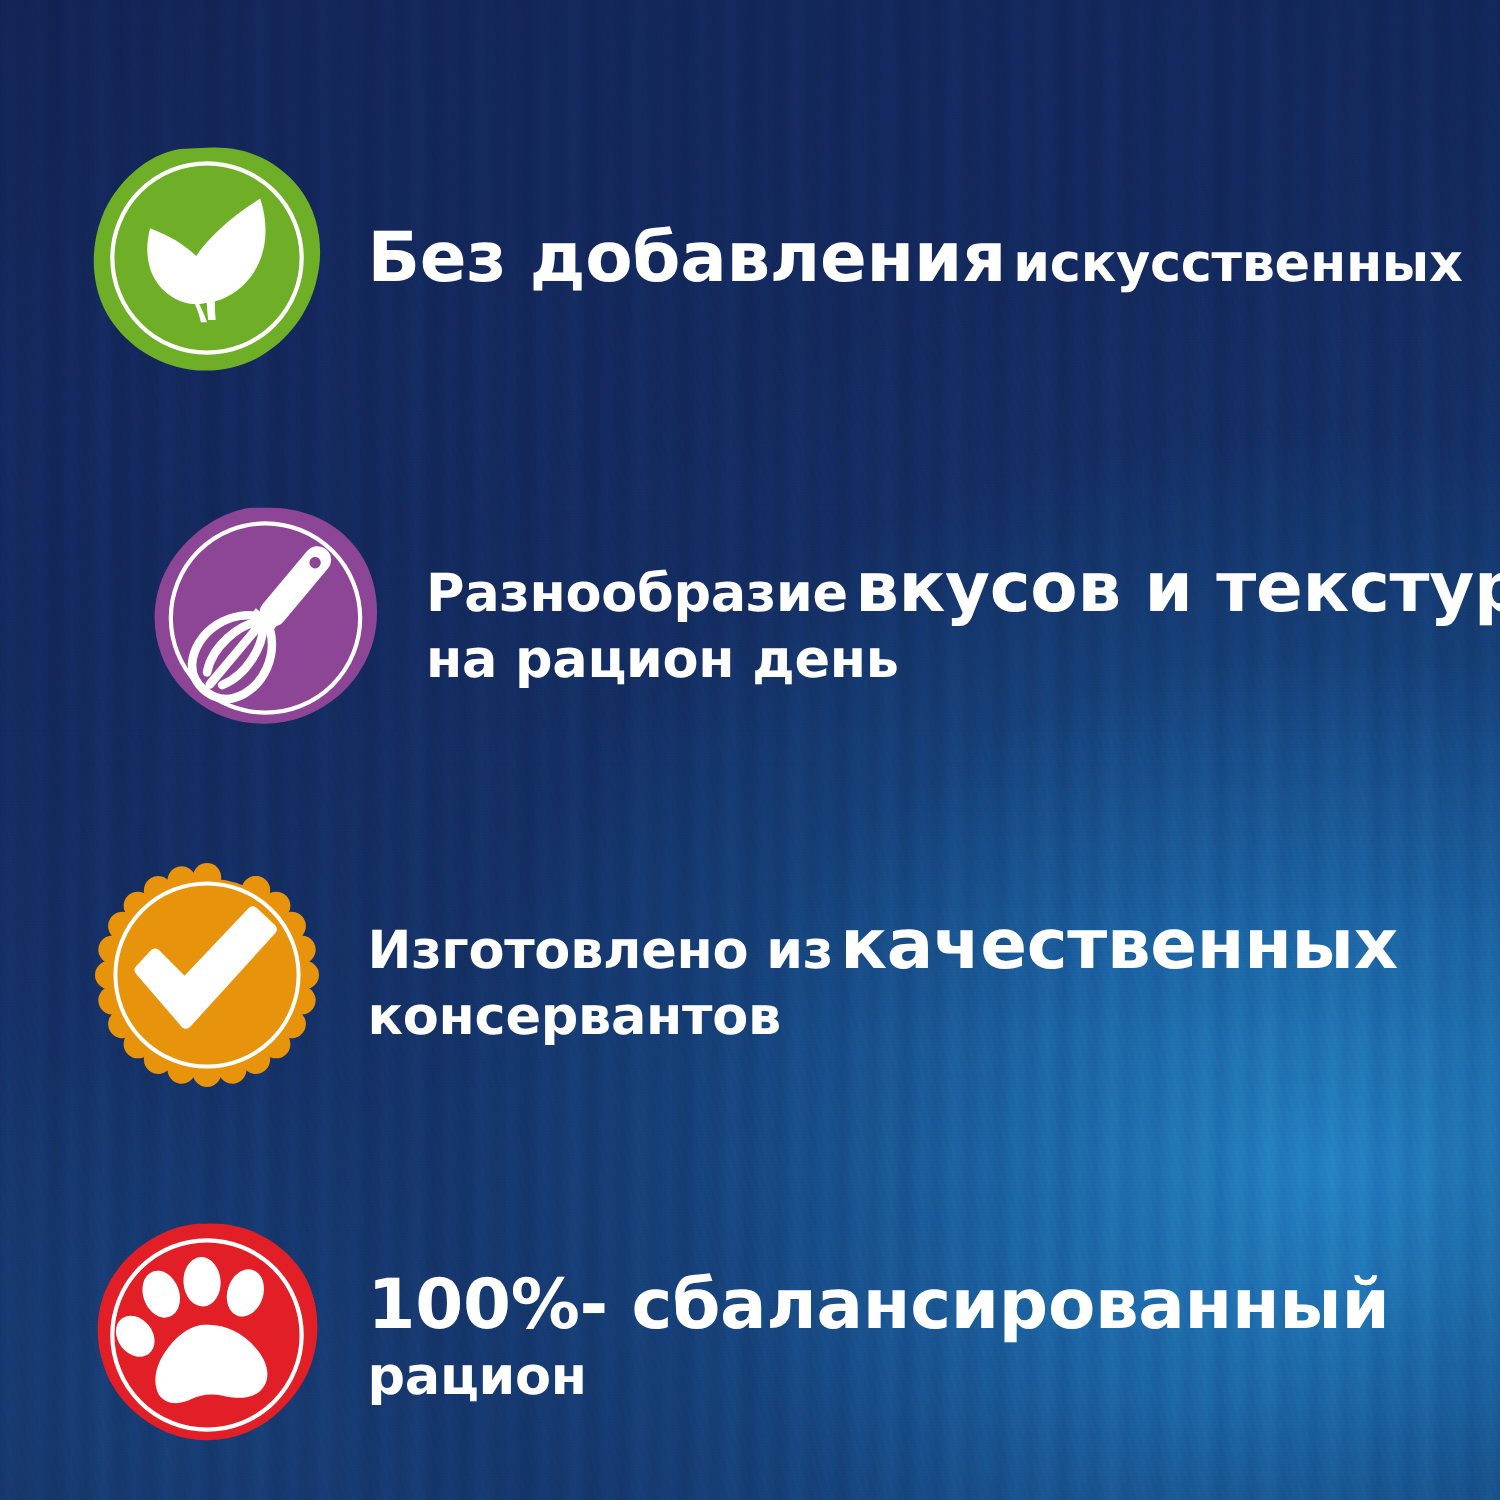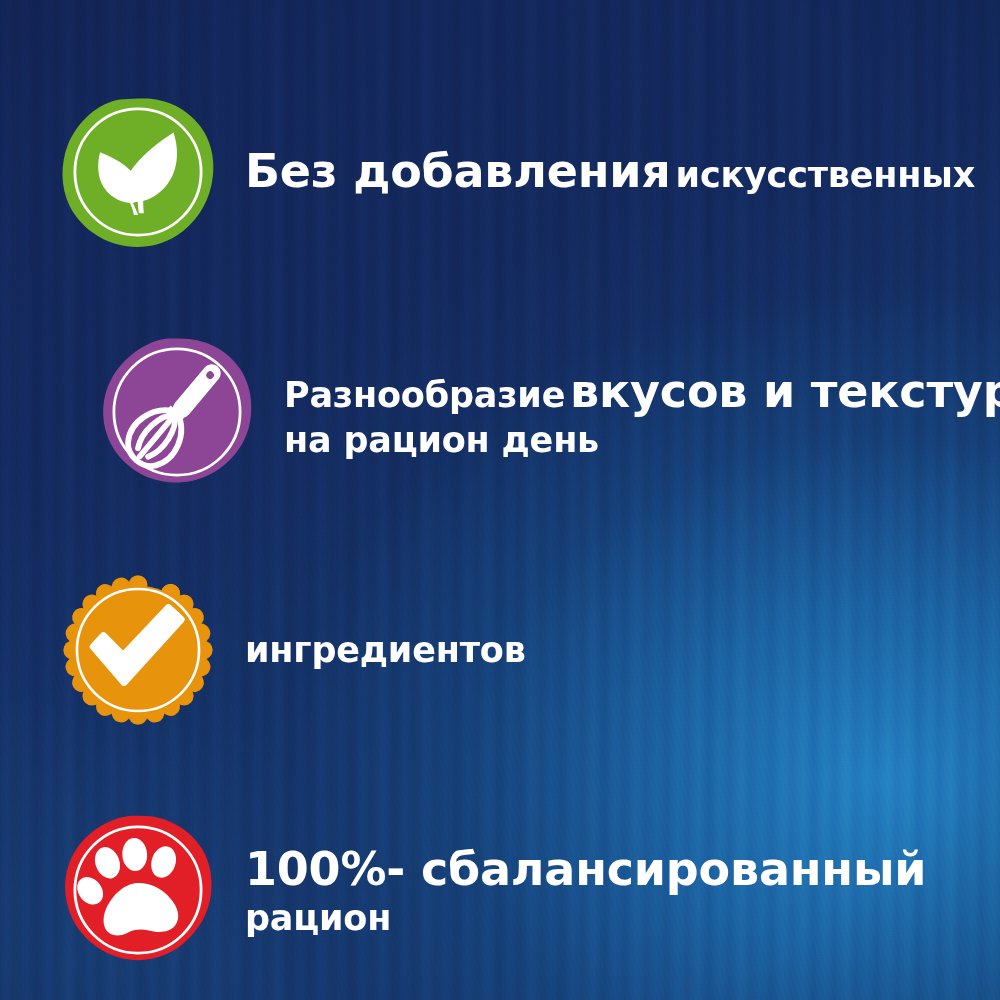--- a/index.html
+++ b/index.html
@@ -287,22 +287,26 @@
                        L58 83
                        L82 107
                        L137 49
                        L152 63
                        L83 139 Z" fill="#ffffff" stroke="#ffffff" stroke-width="9" stroke-linejoin="round" stroke-linecap="round"></path>
             </g>
           </svg>
         </div>
       </div>
       <div class="text-col">
+        <div class="line l1">
+          <span class="seg s">Изготовлено из</span>
+          <span class="seg b">качественных</span>
+        </div>
         <div class="line l2">
-          <span class="seg s">ингредиентов</span>
+          <span class="seg s">консервантов</span>
         </div>
       </div>
     </div>
 
     <div class="row" id="row-3">
       <div class="badge-wrap">
         <div class="badge">
           <svg viewBox="0 0 200 200" aria-hidden="true">
             <g>
               <path d="M100 10

